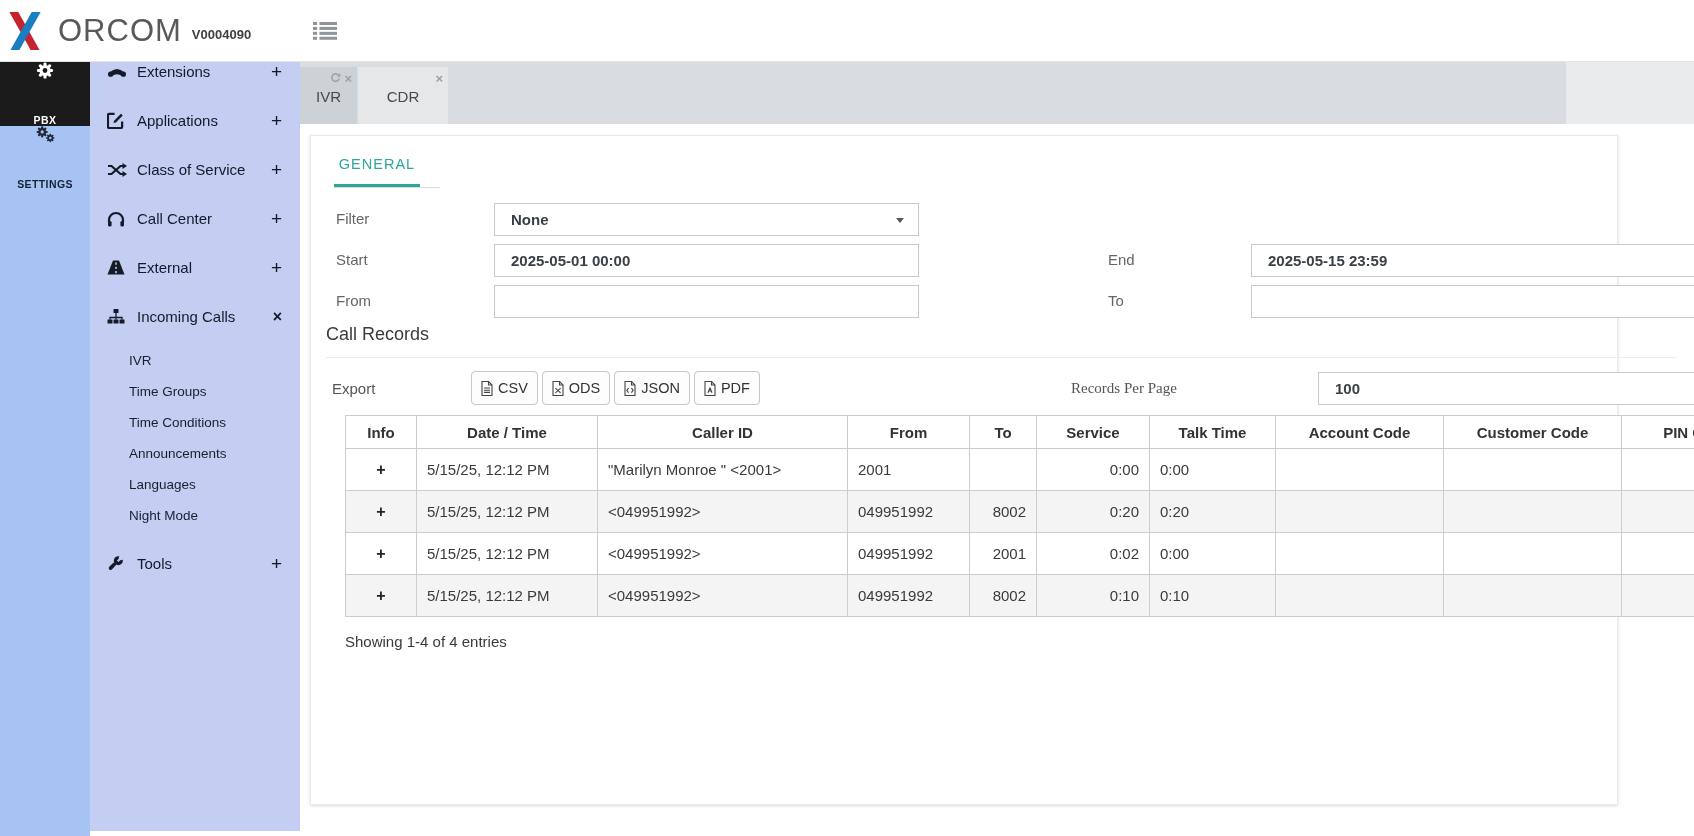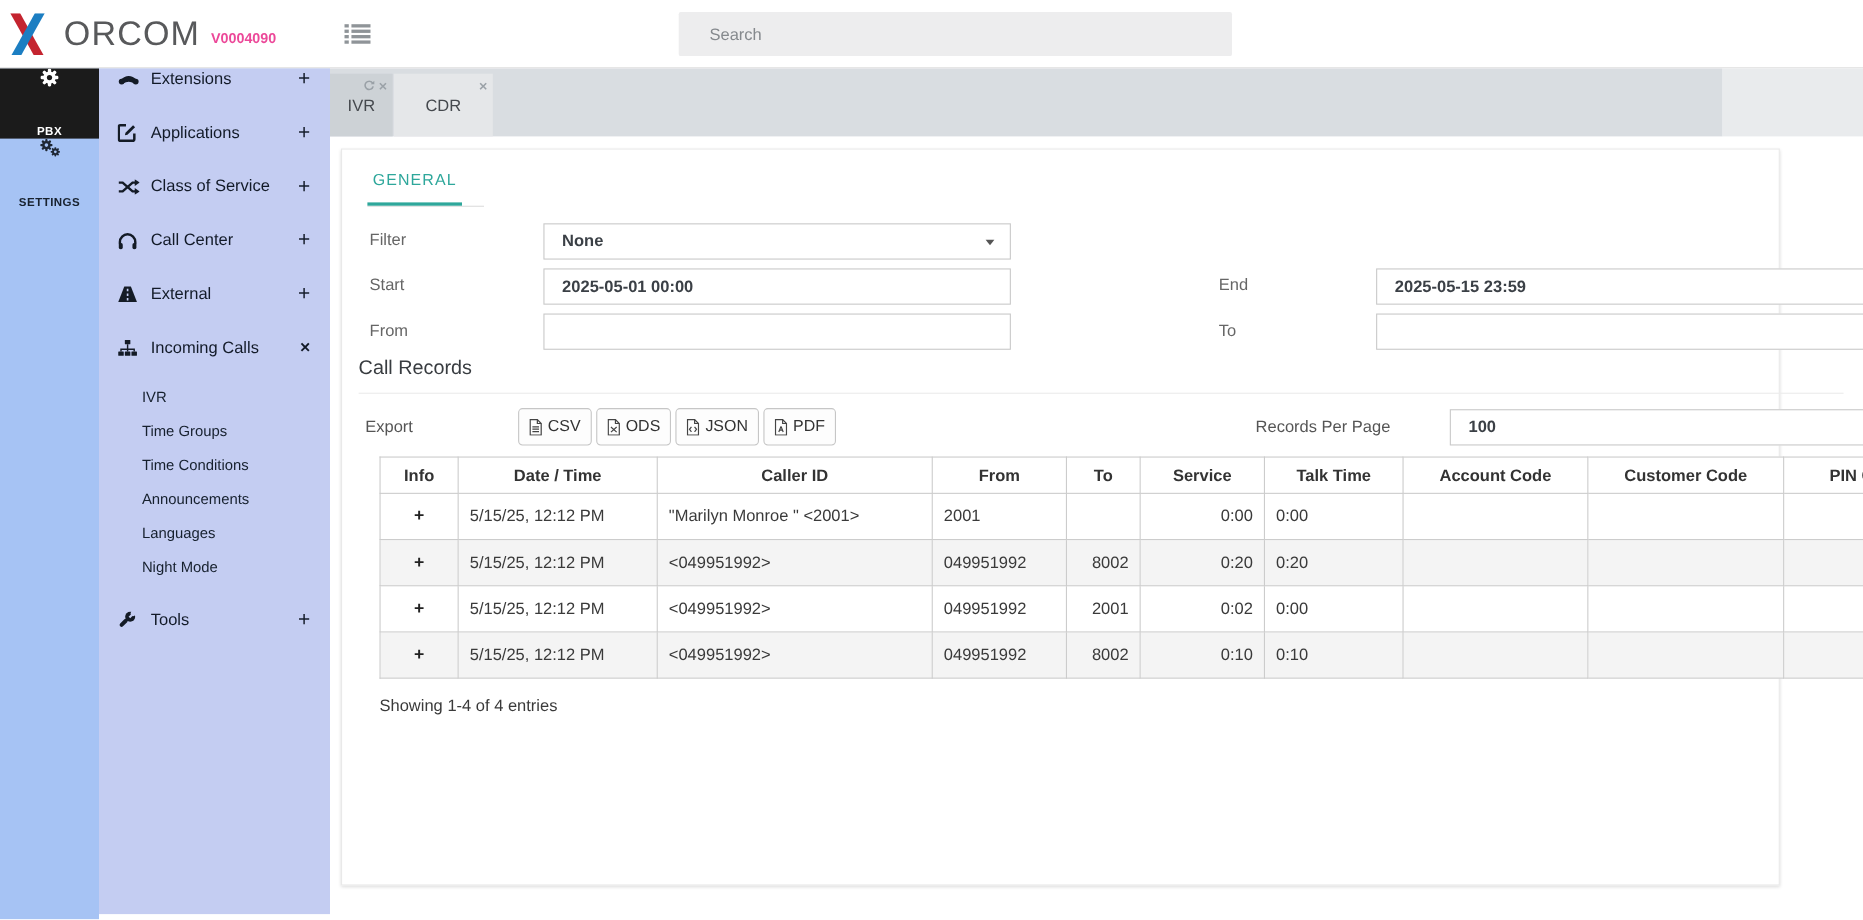--- a/index.html
+++ b/index.html
@@ -6,21 +6,21 @@
   html,body { background:#fff; }
   body { font-family:"Liberation Sans", sans-serif; }
   #app { position:relative; width:1694px; height:836px; overflow:hidden; background:#fff; }
 
   
   .topbar { position:absolute; left:0; top:0; width:1694px; height:62px; background:#fff;
             border-bottom:1px solid #e4e4e4; z-index:5; }
   .logo { position:absolute; left:8px; top:0; height:62px; display:flex; align-items:center; }
   .logo-x { width:34px; height:38px; }
   .brand { font-size:31px; color:#58595b; letter-spacing:1px; margin-left:16px; }
-  .version { font-size:13px; font-weight:bold; color:#ec4899; margin-left:10px; position:relative; top:3px; }
+  .version { font-size:13px; font-weight:bold; color:#404040; margin-left:10px; position:relative; top:3px; }
   .list-toggle { position:absolute; left:313px; top:21px; width:24px; height:20px; cursor:pointer; }
   .search-input { position:absolute; left:617px; top:11px; width:503px; height:40px; background:#ededee;
                   border:none; outline:none; border-radius:2px; padding-left:28px; font-size:15px;
                   color:#333; font-family:"Liberation Sans", sans-serif; }
   .search-input::placeholder { color:#85898d; }
 
   
   .rail { position:absolute; left:0; top:62px; width:90px; height:774px; background:#a6c3f4; z-index:4; }
   .rail-item { width:90px; height:64px; display:flex; flex-direction:column; align-items:center;
                justify-content:center; gap:5px; cursor:pointer; color:#18222f; }
@@ -62,21 +62,21 @@
   .fld-select { cursor:pointer; }
   .fld-select .arrow { position:absolute; right:14px; top:14px; width:0; height:0;
          border-left:4.5px solid transparent; border-right:4.5px solid transparent; border-top:5.5px solid #555; }
   .section-title { position:absolute; left:15px; top:188px; font-size:18px; color:#383c40; }
   .section-rule { position:absolute; left:15px; top:221px; width:1350px; border-top:1px solid #ececec; }
   .export-label { position:absolute; left:21px; top:244px; font-size:15px; color:#555; }
   .export-row { position:absolute; left:160px; top:235px; display:flex; gap:4px; }
   .exp-btn { display:inline-flex; align-items:center; gap:5px; height:34px; padding:0 9px;
              border:1px solid #c6c6c6; border-radius:4px; background:#fdfdfd; font-size:14.5px;
              font-weight:normal; color:#333; cursor:pointer; font-family:"Liberation Sans", sans-serif; }
-  .rpp-label { position:absolute; left:760px; top:244px; width:193px; text-align:right; font-size:15px; color:#555; }
+  .rpp-label { position:absolute; left:760px; top:244px; width:193px; font-size:15px; color:#555;font-family:Liberation Serif, serif; }
 
   
   .records-table { position:absolute; left:34px; top:279px; border-collapse:collapse; table-layout:fixed;
                    width:1426px; background:#fff; }
   .records-table th, .records-table td { border:1px solid #ccc; font-size:15px; overflow:hidden; white-space:nowrap; }
   .records-table th { height:33px; font-weight:bold; color:#333; text-align:center; }
   .records-table td { height:42px; color:#3a3a3a; }
   .records-table tbody tr:nth-child(even) { background:#f4f4f4; }
   .al { text-align:left; padding-left:10px; }
   .ar { text-align:right; padding-right:10px; }
@@ -103,21 +103,20 @@
         <rect x="0" y="0.5" width="3.4" height="2.5"></rect>
           <rect x="5.4" y="0.5" width="14.6" height="2.5"></rect>
         <rect x="0" y="4.6" width="3.4" height="2.5"></rect>
           <rect x="5.4" y="4.6" width="14.6" height="2.5"></rect>
         <rect x="0" y="8.7" width="3.4" height="2.5"></rect>
           <rect x="5.4" y="8.7" width="14.6" height="2.5"></rect>
         <rect x="0" y="12.8" width="3.4" height="2.5"></rect>
           <rect x="5.4" y="12.8" width="14.6" height="2.5"></rect>
       </g>
     </svg>
-    <input class="search-input" type="text" placeholder="Search" style="">
   </div>
 
   <div class="rail">
     <div class="rail-item active">
       <svg width="22" height="22" viewBox="0 0 20 20">
         <g fill="#fff">
           <rect x="8.2" y="0.5" width="3.6" height="19" rx="1.4"></rect>
           <rect x="8.2" y="0.5" width="3.6" height="19" rx="1.4" transform="rotate(45 10 10)"></rect>
           <rect x="8.2" y="0.5" width="3.6" height="19" rx="1.4" transform="rotate(90 10 10)"></rect>
           <rect x="8.2" y="0.5" width="3.6" height="19" rx="1.4" transform="rotate(135 10 10)"></rect>

